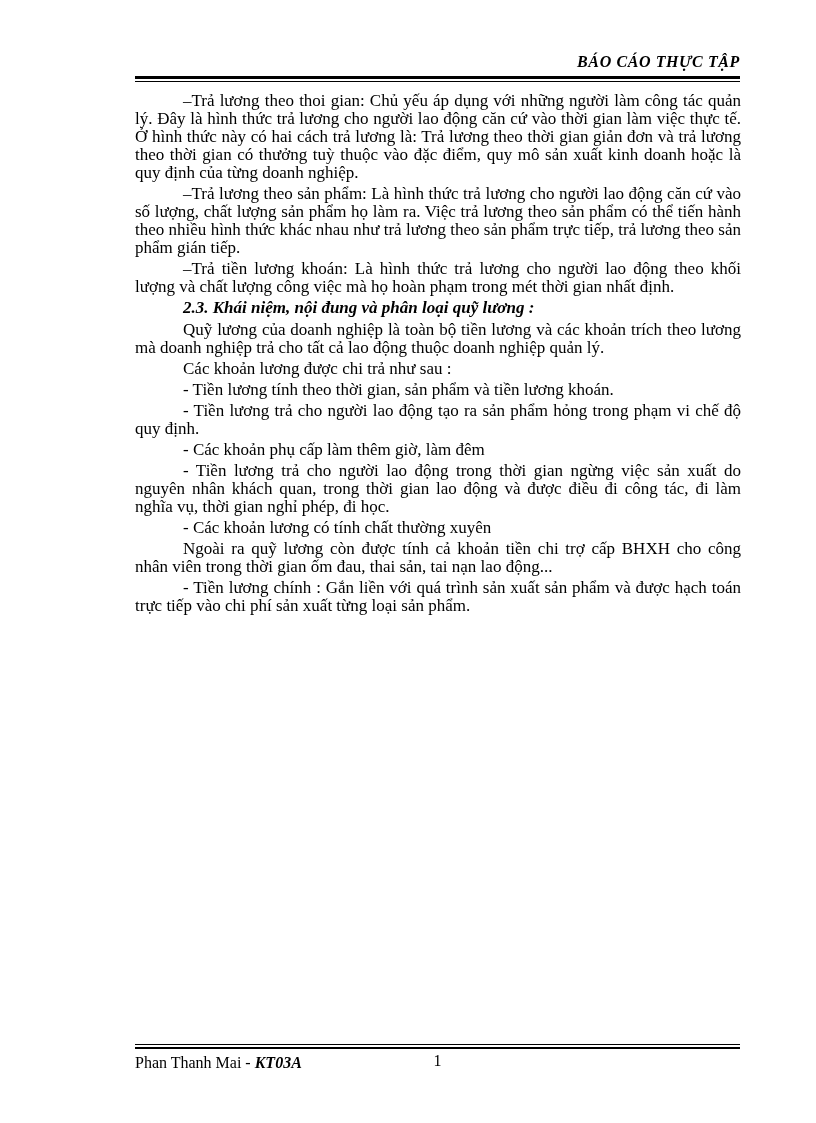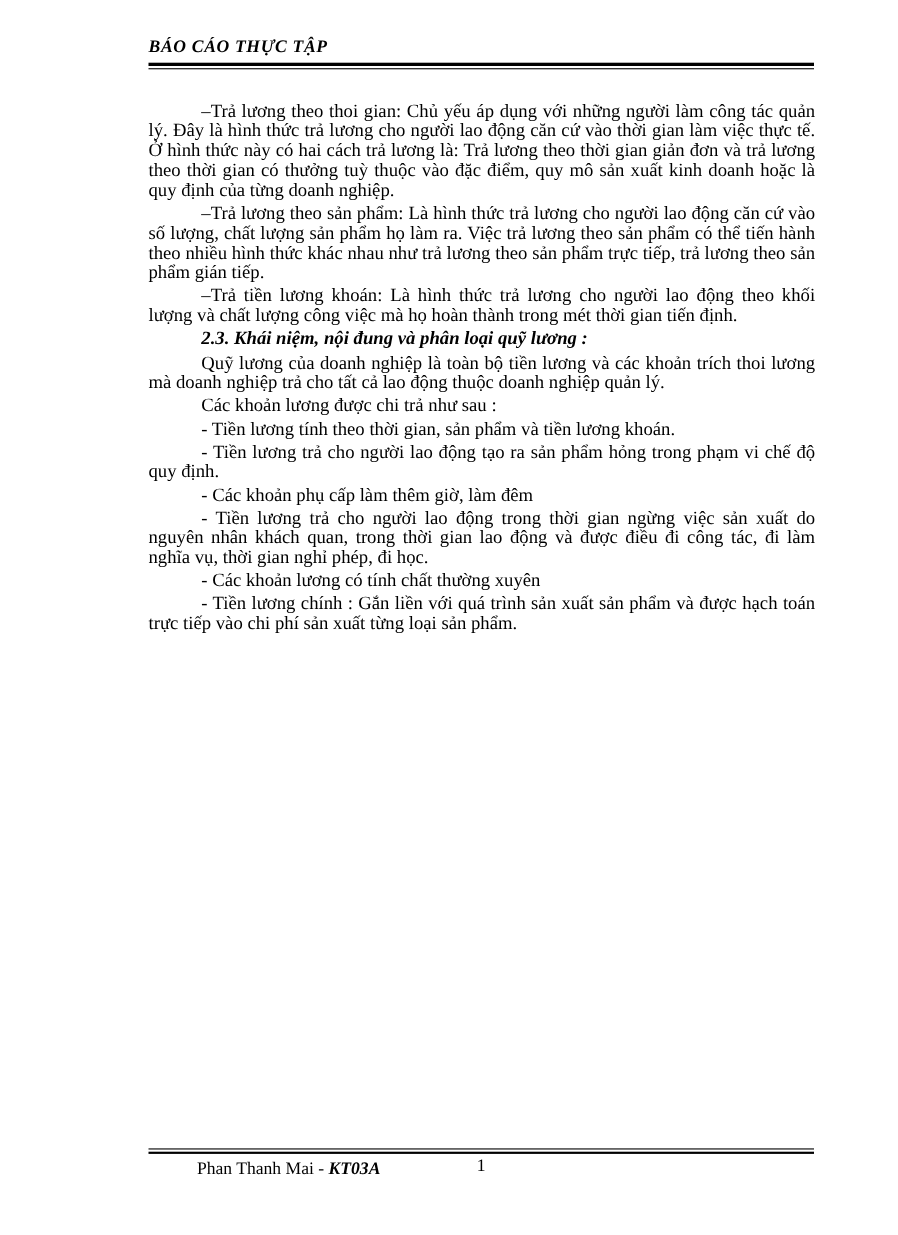--- a/index.html
+++ b/index.html
@@ -10,23 +10,24 @@
     height: 1123px;
     background: #ffffff;
     color: #000000;
     font-family: "Liberation Serif", "DejaVu Serif", serif;
     overflow: hidden;
     margin: 0 auto;
   }
   
   .header {
     position: absolute;
-    top: 34px;
+    top: 53px;
     left: 135px;
     right: 76px;
+    text-align: right;
   }
   .header-title {
     font-size: 16px;
     font-weight: bold;
     font-style: italic;
     letter-spacing: 0.6px;
   }
   .rule-thick { border-top: 3px solid #000; margin-top: 5px; }
   .rule-thin  { border-top: 1px solid #000; margin-top: 2px; }
   
@@ -58,21 +59,21 @@
     top: 1044px;
   }
   .footer-rule-thin  { border-top: 1px solid #000; }
   .footer-rule-thick { border-top: 2px solid #000; margin-top: 2px; }
   .footer-row {
     position: relative;
     margin-top: 4px;
     font-size: 16px;
     line-height: 20px;
   }
-  .footer-author { font-style: normal; margin-left: 44px; }
+  .footer-author { font-style: normal; }
   .footer-class { font-weight: bold; font-style: italic; text-align: center; }
   .footer-page {
     position: absolute;
     left: 50%;
     top: -2px;
     transform: translateX(-50%);
     font-size: 16px;
   }
 </style>
 </head>
@@ -82,29 +83,30 @@
 
   <div class="header">
     <div class="header-title">BÁO CÁO THỰC TẬP</div>
     <div class="rule-thick"></div>
     <div class="rule-thin"></div>
   </div>
 
   <div class="content">
     <p class="para">–Trả lương theo thoi gian: Chủ yếu áp dụng với những người làm công tác quản lý. Đây là hình thức trả lương cho người lao động căn cứ vào thời gian làm việc thực tế. Ở hình thức này có hai cách trả lương là: Trả lương theo thời gian giản đơn và trả lương theo thời gian có thưởng tuỳ thuộc vào đặc điểm, quy mô sản xuất kinh doanh hoặc là quy định của từng doanh nghiệp.</p>
     <p class="para">–Trả lương theo sản phẩm: Là hình thức trả lương cho người lao động căn cứ vào số lượng, chất lượng sản phẩm họ làm ra. Việc trả lương theo sản phẩm có thể tiến hành theo nhiều hình thức khác nhau như trả lương theo sản phẩm trực tiếp, trả lương theo sản phẩm gián tiếp.</p>
-    <p class="para">–Trả tiền lương khoán: Là hình thức trả lương cho người lao động theo khối lượng và chất lượng công việc mà họ hoàn thành trong mét thời gian tiến định.</p>
+    <p class="para">–Trả tiền lương khoán: Là hình thức trả lương cho người lao động theo khối lượng và chất lượng công việc mà họ hoàn phạm trong mét thời gian nhất định.</p>
     <p class="heading">2.3. Khái niệm, nội đung và phân loại quỹ lương :</p>
-    <p class="para">Quỹ lương của doanh nghiệp là toàn bộ tiền lương và các khoản trích thoi lương mà doanh nghiệp trả cho tất cả lao động thuộc doanh nghiệp quản lý.</p>
+    <p class="para">Quỹ lương của doanh nghiệp là toàn bộ tiền lương và các khoản trích theo lương mà doanh nghiệp trả cho tất cả lao động thuộc doanh nghiệp quản lý.</p>
     <p class="para">Các khoản lương được chi trả như sau :</p>
     <p class="para">- Tiền lương tính theo thời gian, sản phẩm và tiền lương khoán.</p>
     <p class="para">- Tiền lương trả cho người lao động tạo ra sản phẩm hỏng trong phạm vi chế độ quy định.</p>
     <p class="para">- Các khoản phụ cấp làm thêm giờ, làm đêm</p>
     <p class="para">- Tiền lương trả cho người lao động trong thời gian ngừng việc sản xuất do nguyên nhân khách quan, trong thời gian lao động và được điều đi công tác, đi làm nghĩa vụ, thời gian nghỉ phép, đi học.</p>
     <p class="para">- Các khoản lương có tính chất thường xuyên</p>
+    <p class="para">Ngoài ra quỹ lương còn được tính cả khoản tiền chi trợ cấp BHXH cho công nhân viên trong thời gian ốm đau, thai sản, tai nạn lao động...</p>
     <p class="para">- Tiền lương chính : Gắn liền với quá trình sản xuất sản phẩm và được hạch toán trực tiếp vào chi phí sản xuất từng loại sản phẩm.</p>
   </div>
 
   <div class="footer">
     <div class="footer-rule-thin"></div>
     <div class="footer-rule-thick"></div>
     <div class="footer-row">
       <span class="footer-author">Phan Thanh Mai - </span><span class="footer-class">KT03A</span>
       <span class="footer-page">1</span>
     </div>

